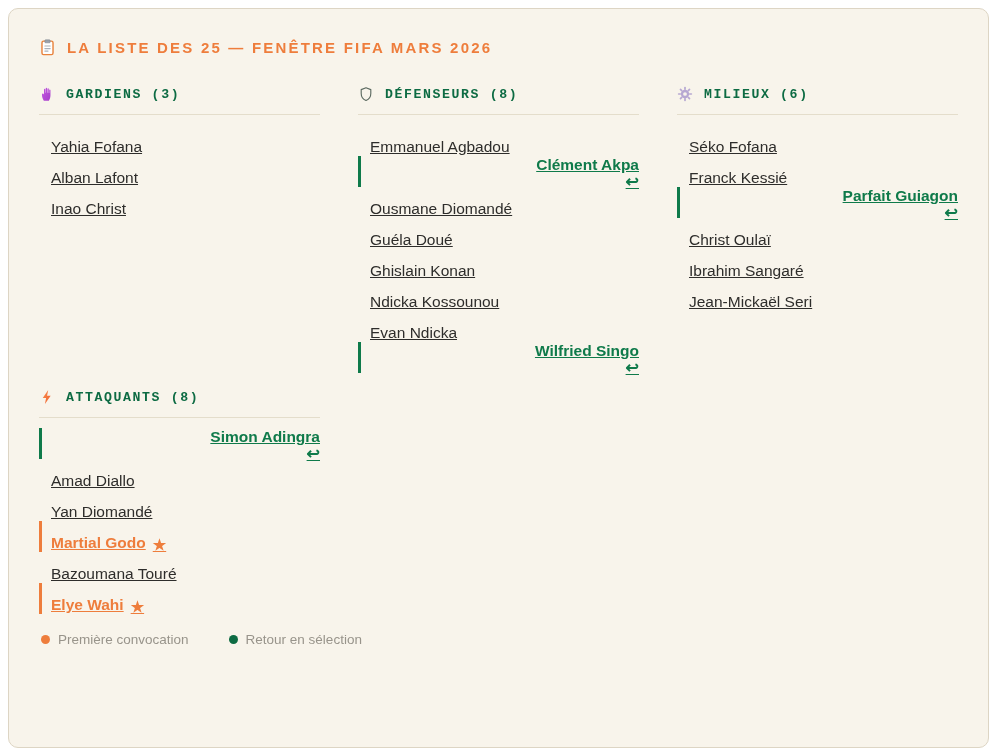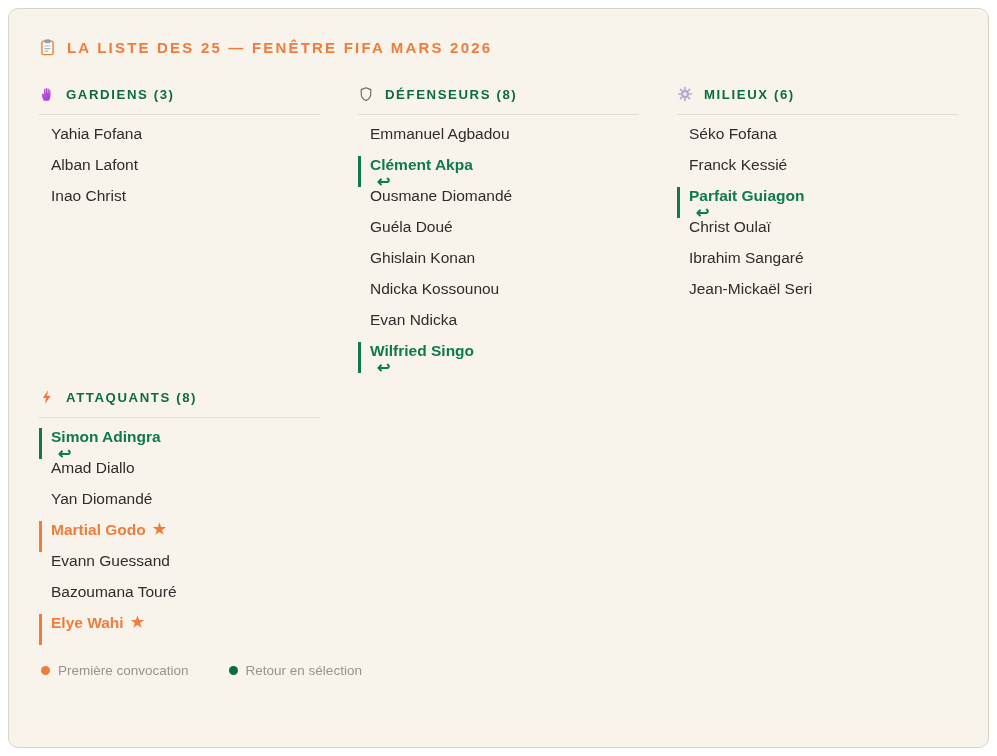--- a/index.html
+++ b/index.html
@@ -44,30 +44,31 @@
     row-gap:16px;
   }
   .sec-head{
     display:flex;align-items:center;gap:11px;
     padding-bottom:12px;
     border-bottom:1px solid var(--rule);
   }
   .sec-icon svg{width:16px;height:16px;display:block;}
   .sec-label{
     color:var(--header-green);
-    font-size:13.2px;font-weight:700;letter-spacing:1.6px;
+    font-size:13.2px;font-weight:700;letter-spacing:1.6px;font-family:Liberation Mono, monospace;
   }
   ul.players{list-style:none;margin:10px 0 0 0;padding:0;}
   li.player{
     height:31px;
-    display:flex;align-items:flex-start;
+    display:flex;align-items:flex-end;
     padding-left:9px;
     border-left:3px solid transparent;
     font-size:15.5px;
     color:var(--text);
+    text-decoration:underline;
   }
   li.player.return{
     color:var(--accent-green);
     font-weight:700;
     border-left-color:var(--accent-green);
     flex-direction:column;
   }
   li.player.first{
     color:var(--accent-orange);
     font-weight:700;
@@ -248,24 +249,20 @@
   </li>
           <li class="player normal">
     <span class="player-name">Yan Diomandé</span>
 
   </li>
           <li class="player first">
     <span class="player-name">Martial Godo</span>
     <span class="player-badge">★</span>
   </li>
           <li class="player normal">
-    <span class="player-name">Evann Guessand</span>
-
-  </li>
-          <li class="player normal">
     <span class="player-name">Bazoumana Touré</span>
 
   </li>
           <li class="player first">
     <span class="player-name">Elye Wahi</span>
     <span class="player-badge">★</span>
   </li>
         </ul>
   </section>
     </div>

